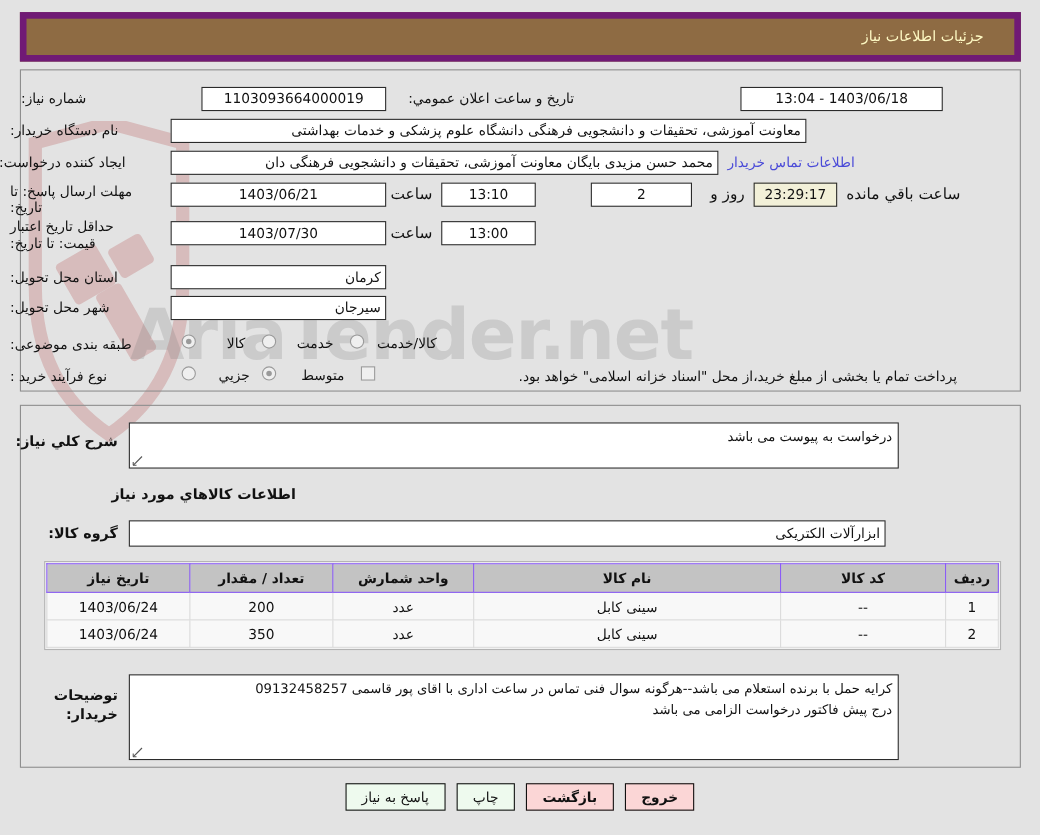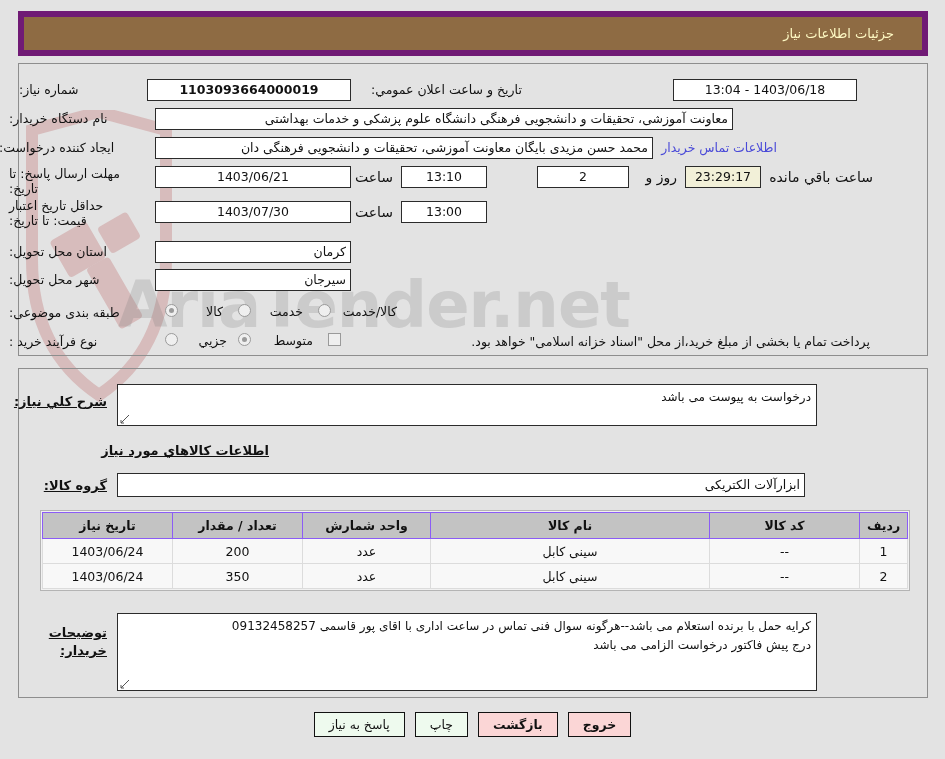--- a/index.html
+++ b/index.html
@@ -153,21 +153,20 @@
     width: 10px; height: 10px;
     z-index: 5;
   }
 
   .sect-lbl {
     position: absolute;
     font-size: 13px;
     font-weight: bold;
     color: #111;
     z-index: 4;
-    text-decoration: underline;
   }
 
   
   .tbl-wrap {
     position: absolute;
     left: 40px; top: 510px;
     width: 870px;
     border: 1px solid #b4b4b4;
     background: #f1f1f1;
     padding: 1px;
@@ -235,21 +234,21 @@
   <div class="wm-text">AriaTender.net</div>
 </div>
 
 <div class="title-bar">
   <span>جزئیات اطلاعات نیاز</span>
 </div>
 
 <div class="panel" id="panel-top"></div>
 
 <div class="lbl" style="right:806px; top:82px; width:120px;">شماره نیاز:</div>
-<div class="fld center" style="right:594px; top:79px; width:204px;font-weight:bold;">1103093664000019</div>
+<div class="fld center" style="right:594px; top:79px; width:168px;">1103093664000019</div>
 
 <div class="lbl" style="right:344px; top:82px; width:230px;">تاریخ و ساعت اعلان عمومي:</div>
 <div class="fld center" style="right:88px; top:79px; width:184px;">1403/06/18 - 13:04</div>
 
 <div class="lbl" style="right:806px; top:111px; width:130px;">نام دستگاه خریدار:</div>
 <div class="fld right" style="right:212px; top:108px; width:578px;">معاونت آموزشی، تحقیقات و دانشجویی فرهنگی دانشگاه علوم پزشکی و خدمات بهداشتی</div>
 
 <div class="lbl" style="right:806px; top:140px; width:140px;">ایجاد کننده درخواست:</div>
 <div class="fld right" style="right:292px; top:137px; width:498px;">محمد حسن  مزیدی بایگان معاونت آموزشی، تحقیقات و دانشجویی فرهنگی دان</div>
 <div class="link" style="right:168px; top:137px;">اطلاعات تماس خریدار</div>

